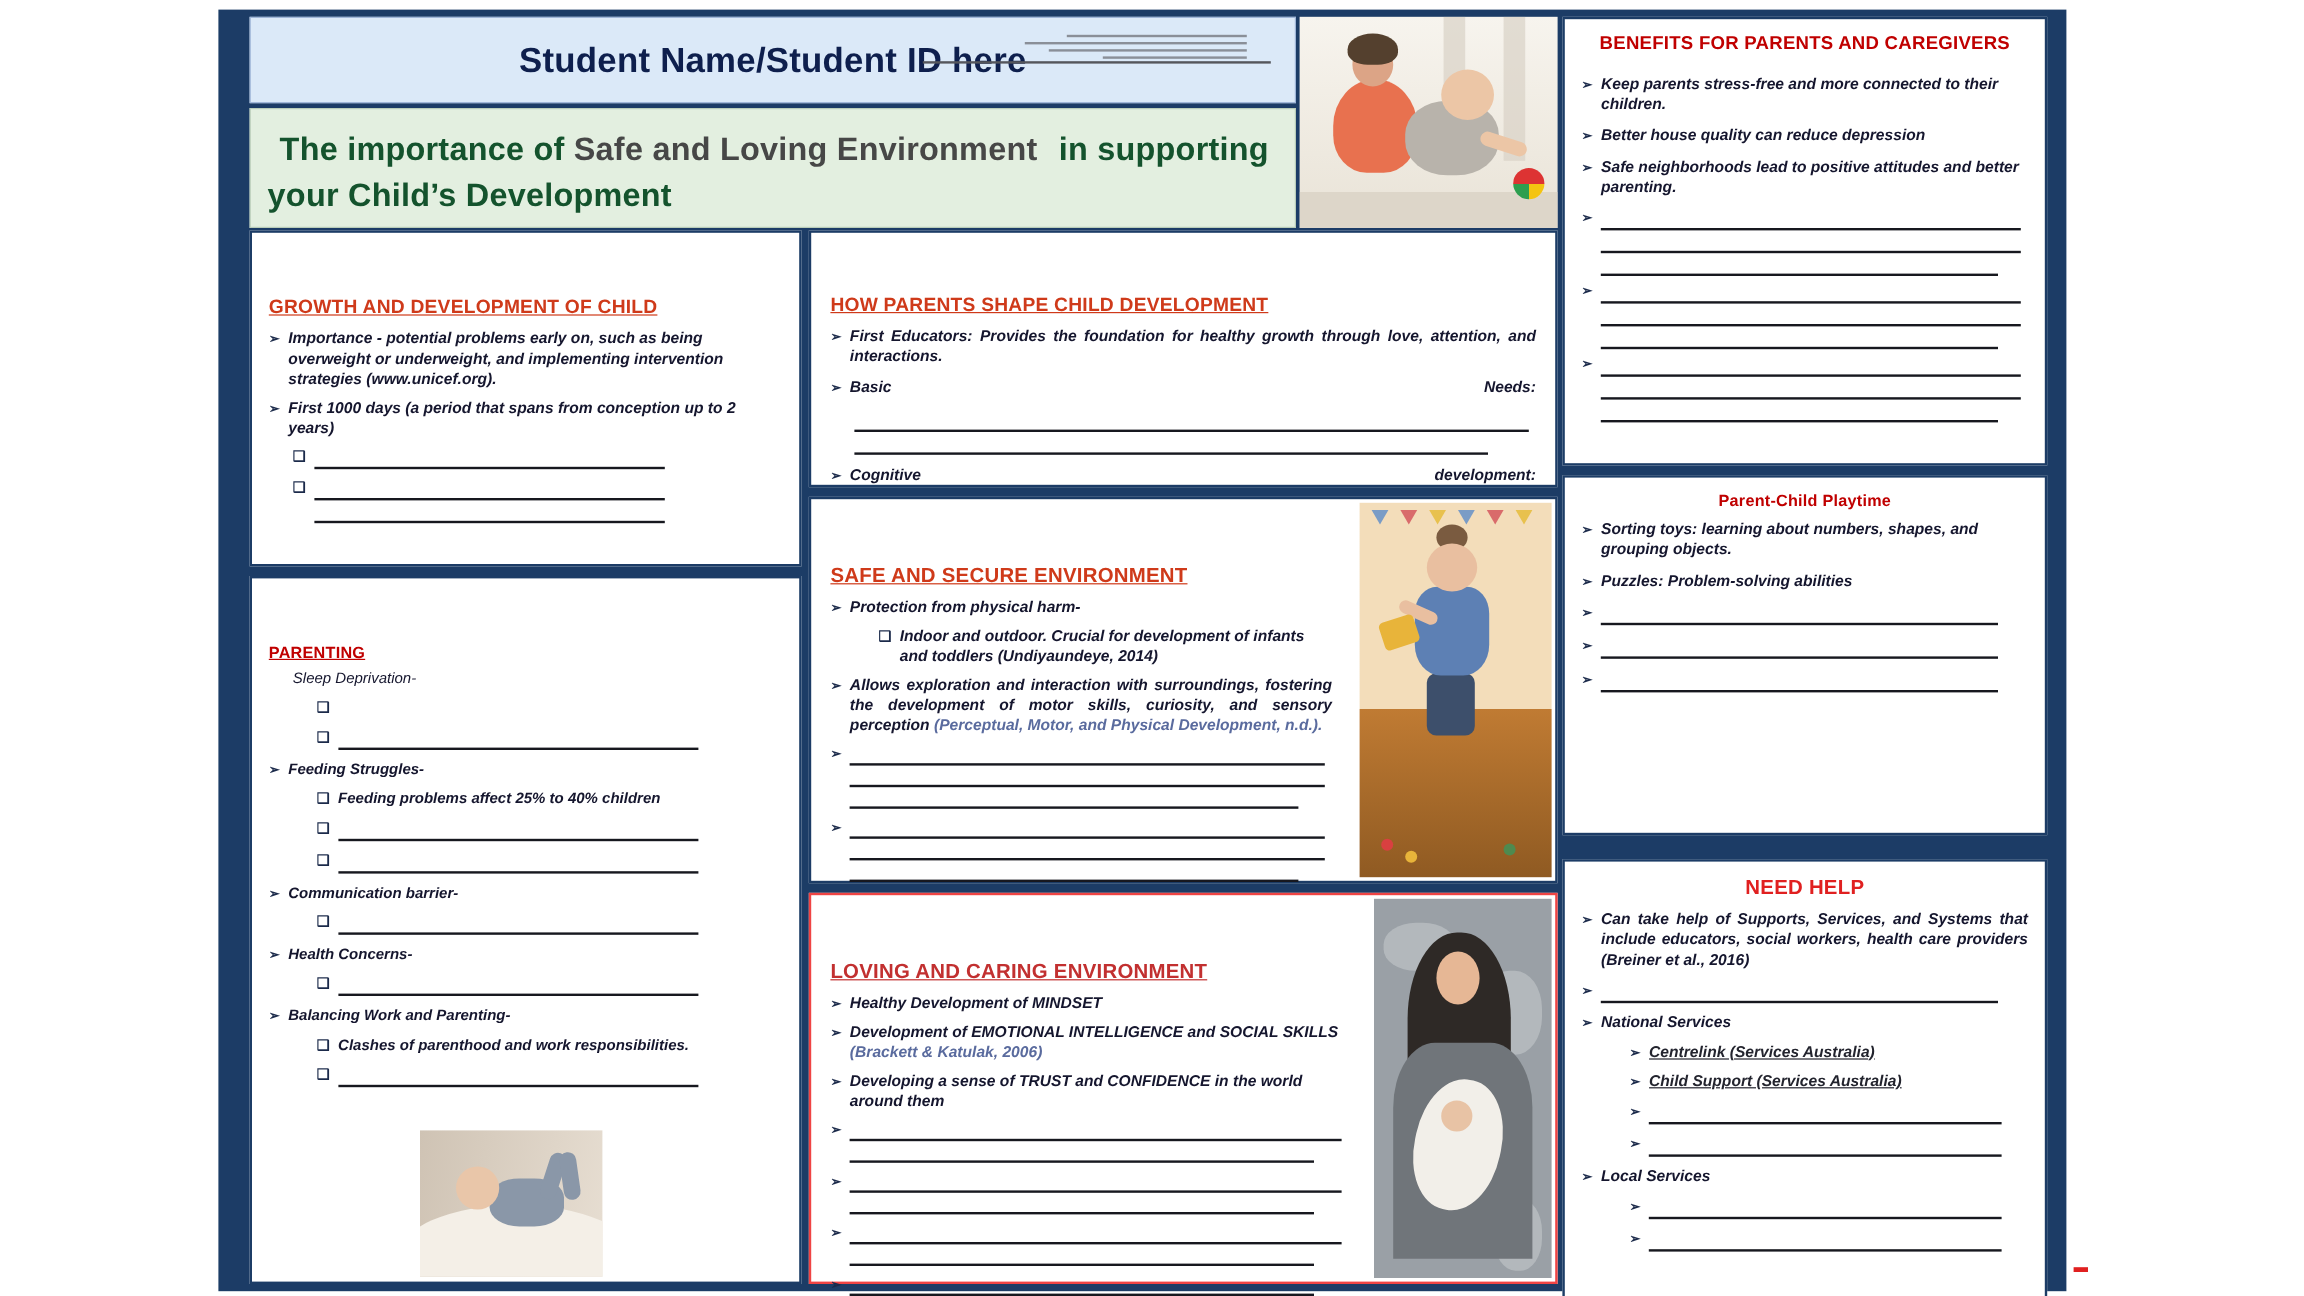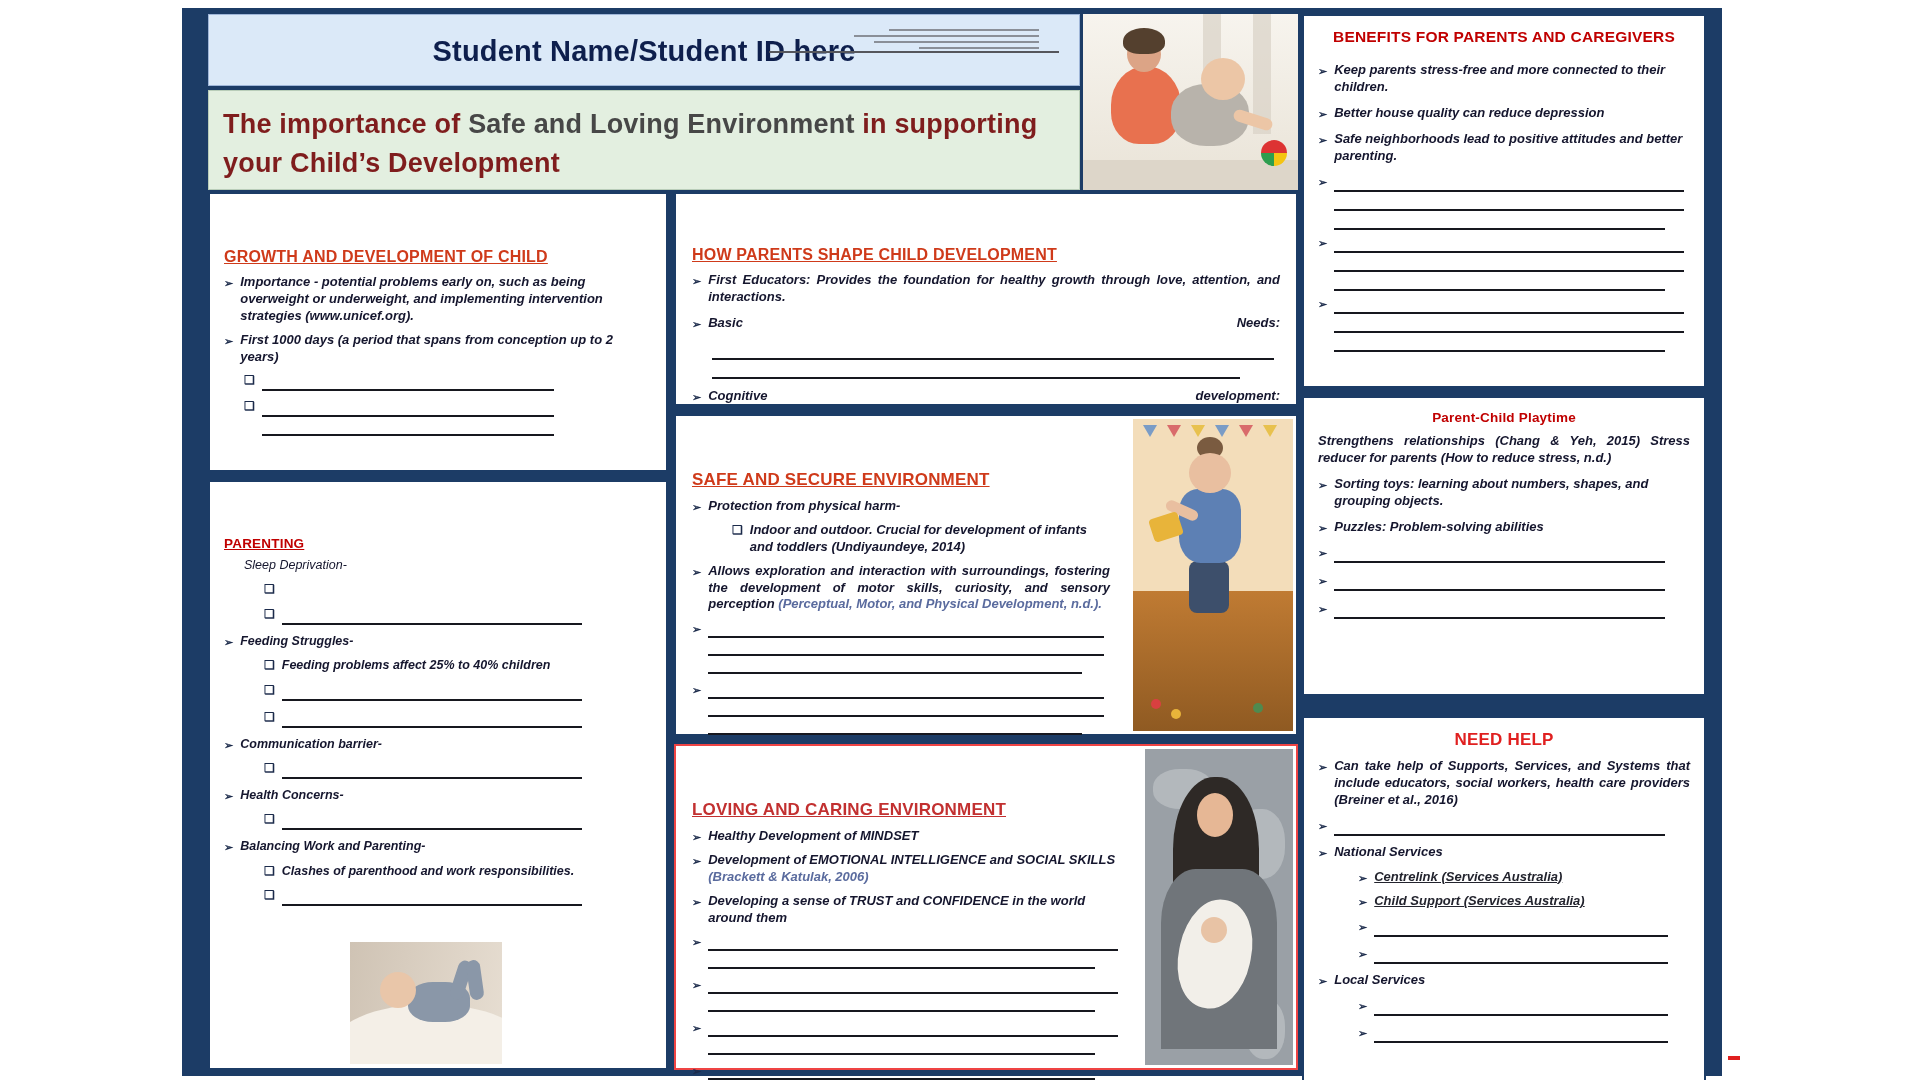--- a/index.html
+++ b/index.html
@@ -9,21 +9,21 @@
   
   .p-header{left:26px;top:6px;width:872px;height:72px;background:#dbe9f8;border:1px solid #9fb6d8;}
   .student-line{position:absolute;left:0;right:0;top:20px;text-align:center;
     font-size:29px;font-weight:800;color:#0e1f4d;letter-spacing:.2px;}
   .fineprint{position:absolute;right:40px;top:10px;width:190px;}
   .fineprint div{height:2px;background:#8a8f98;margin:4px 0 4px auto;}
   .stray-line{position:absolute;left:560px;top:36px;width:290px;height:2px;background:#55565c;}
   
   .p-title{left:26px;top:82px;width:872px;height:100px;background:#e3efe0;border:1px solid #b9cdb9;
     padding:14px 14px 0 14px;font-size:27px;font-weight:800;line-height:1.45;letter-spacing:.2px;}
-  .c-red{color:#7f1d1d;} .c-dark{color:#474747;}
+  .c-red{color:#14532d;margin-left:10px;} .c-dark{color:#474747;}
   
   .photo{position:absolute;overflow:hidden;}
   .photo *{position:absolute;}
   .ph-top{left:901px;top:6px;width:215px;height:176px;background:linear-gradient(#f7f4ee,#e9e3d7);}
   .ph-top .win{top:0;width:18px;height:120px;background:#d8d2c6;opacity:.7;}
   .ph-top .mom-body{left:28px;top:52px;width:70px;height:78px;background:#e8714f;border-radius:50% 50% 40% 40%;}
   .ph-top .mom-head{left:44px;top:22px;width:34px;height:36px;background:#dca486;border-radius:50%;}
   .ph-top .mom-hair{left:40px;top:14px;width:42px;height:26px;background:#54402e;border-radius:50% 50% 40% 40%;}
   .ph-top .baby-body{left:88px;top:70px;width:78px;height:62px;background:#b8b3ab;border-radius:45%;}
   .ph-top .baby-head{left:118px;top:44px;width:44px;height:42px;background:#ecc6a6;border-radius:50%;}
@@ -430,21 +430,20 @@
             <span class="bline"></span>
             <span class="bline"></span>
           </span>
         </div>
       </div>
   </div>
 
   <div class="panel p-playtime">
     <div class="sec-h h-crimson center">Parent-Child Playtime</div>
     <div class="content sec-playtime">
-        <div class="row t-para ind0"><span class="txt">Strengthens relationships (Chang &amp; Yeh, 2015)   Stress reducer for parents (How to reduce stress, n.d.)</span></div>
         <div class="row t-bullet ind0">
           <span class="glyph">➢</span>
           <span class="txt">Sorting toys: learning about numbers, shapes, and grouping objects.</span>
         </div>
         <div class="row t-bullet ind0">
           <span class="glyph">➢</span>
           <span class="txt">Puzzles: Problem-solving abilities</span>
         </div>
         <div class="row t-blanks ind0">
           <span class="glyph">➢</span>

